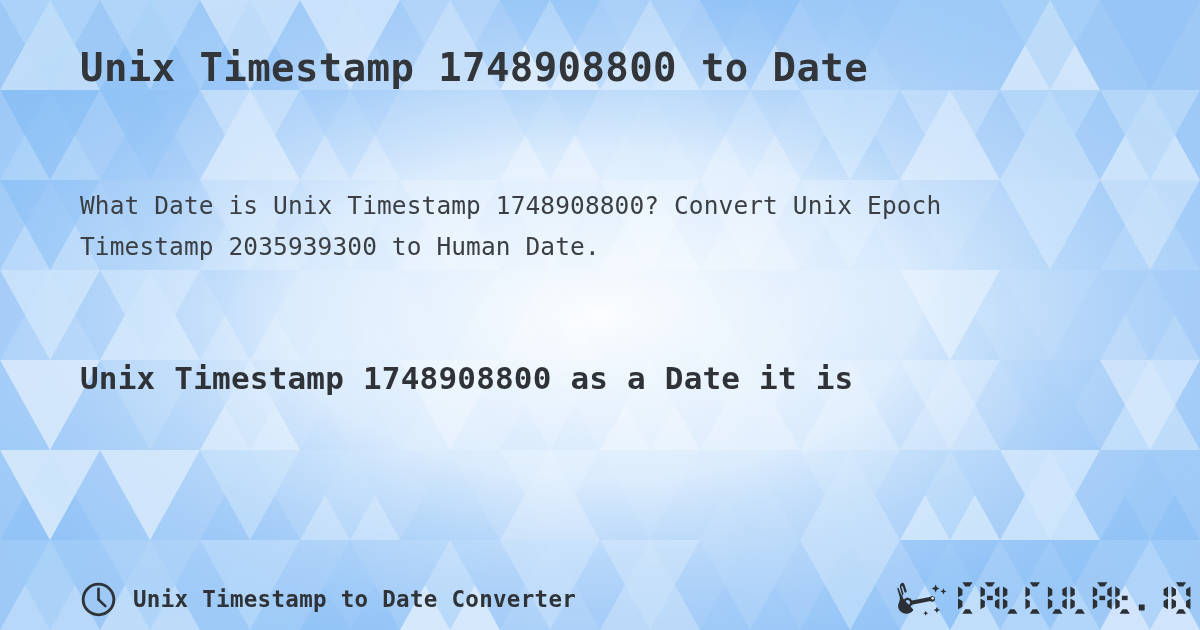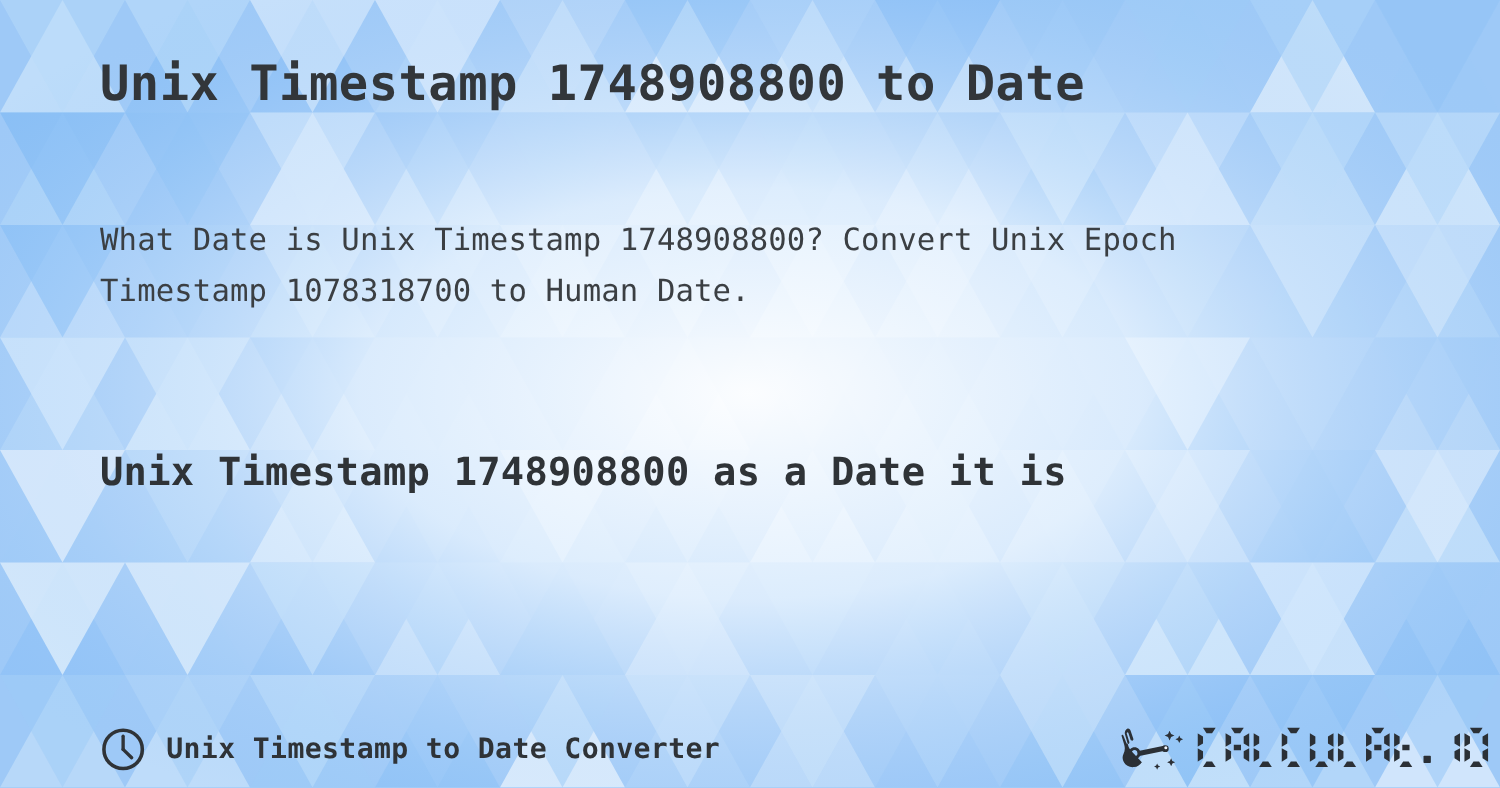--- a/index.html
+++ b/index.html
@@ -46,21 +46,21 @@
     line-height: 48px;
     font-weight: bold;
     color: #32363a;
     letter-spacing: 0.4px;
     white-space: nowrap;
   }
 
   .page-description {
     position: absolute;
     left: 34px;
-    top: 171px;
+    top: 185px;
     width: 1120px;
     font-size: 24.5px;
     line-height: 41px;
     font-weight: normal;
     color: #3b3f43;
     letter-spacing: 0.1px;
   }
 
   .result-block {
     position: absolute;
@@ -313,21 +313,21 @@
     </g>
   <rect x="0" y="0" width="1200" height="630" fill="url(#glow)"></rect>
 </svg>
 
 <div class="page">
 
   <h1 class="page-title">Unix Timestamp 1748908800 to Date</h1>
 
   <p class="page-description">
     <span>What Date is Unix Timestamp 1748908800? Convert Unix Epoch</span><br>
-    <span>Timestamp 1078318700 to Human Date.</span>
+    <span>Timestamp 2035939300 to Human Date.</span>
   </p>
 
   <div class="result-block">
     <span>Unix Timestamp 1748908800 as a Date it is</span><br>
   </div>
 
   <div class="footer">
 
     <div class="footer-left">
       <svg class="clock-icon" viewBox="0 0 40 40" aria-hidden="true">

